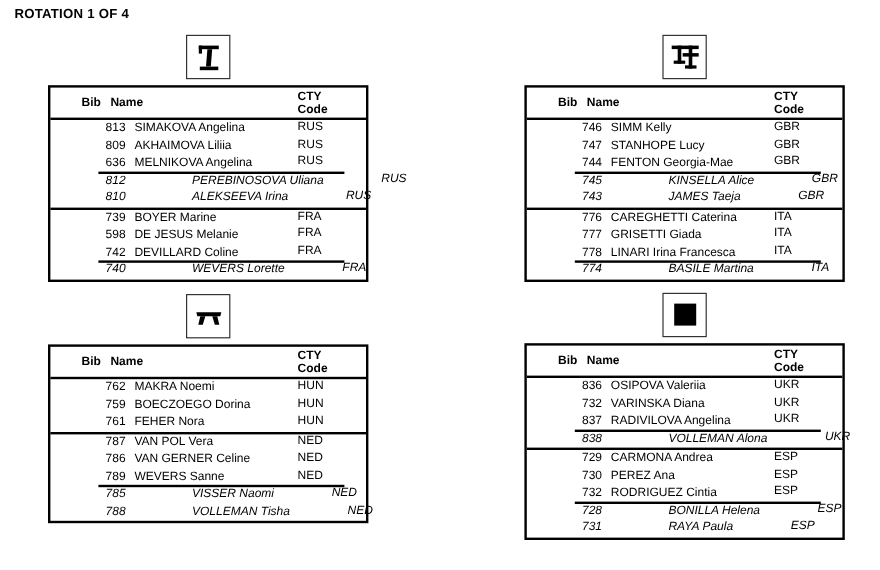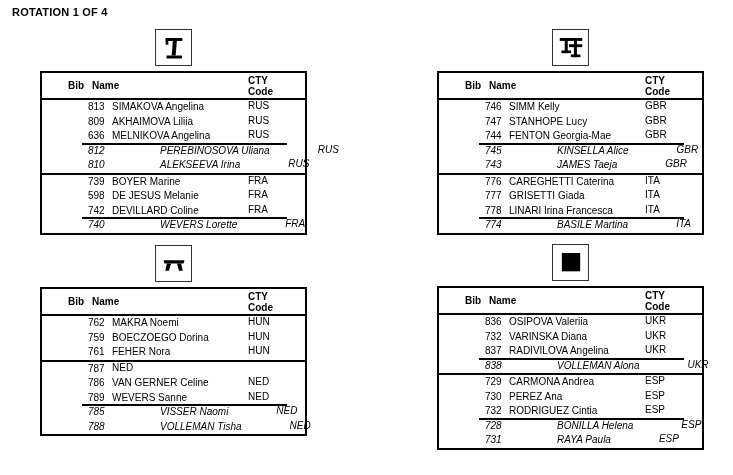--- a/index.html
+++ b/index.html
@@ -221,20 +221,21 @@
           </div>
           <div class="row">
             <span class="c-bib">761</span>
             <span class="c-name">FEHER Nora</span>
             <span class="c-cty">HUN</span>
           </div>
         </div>
         <div class="group">
           <div class="row">
             <span class="c-bib">787</span>
+            <span class="c-name">VAN POL Vera</span>
             <span class="c-cty">NED</span>
           </div>
           <div class="row">
             <span class="c-bib">786</span>
             <span class="c-name">VAN GERNER Celine</span>
             <span class="c-cty">NED</span>
           </div>
           <div class="row last-main">
             <span class="c-bib">789</span>
             <span class="c-name">WEVERS Sanne</span>

